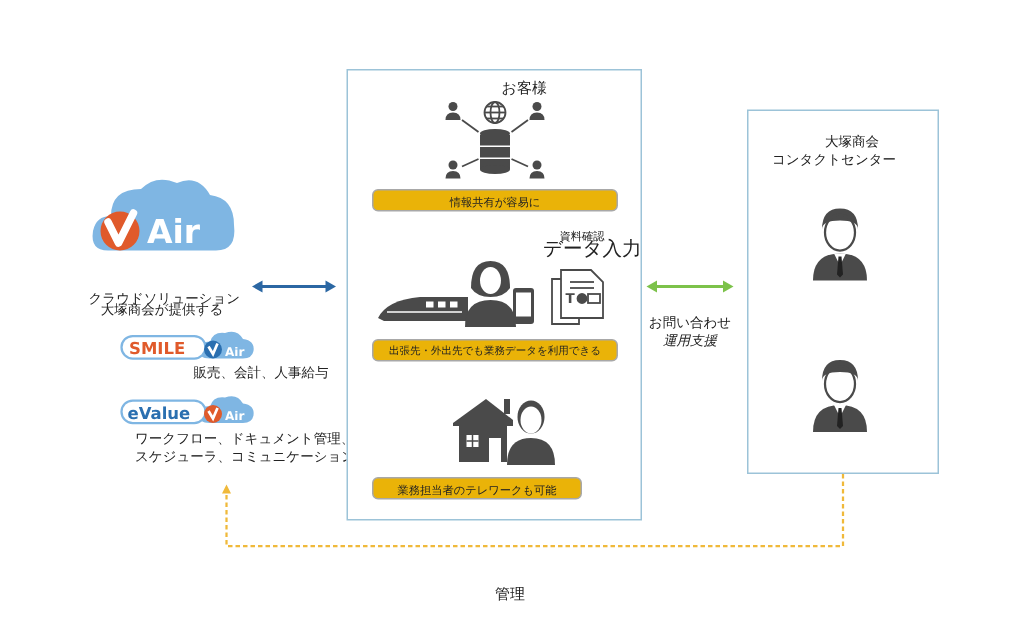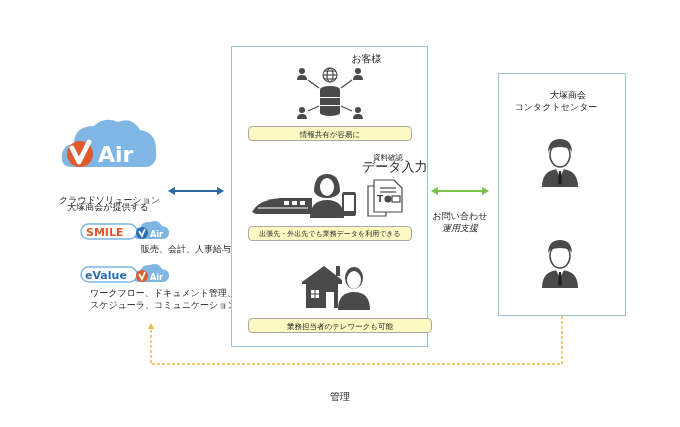--- a/index.html
+++ b/index.html
@@ -1,21 +1,21 @@
 <!DOCTYPE html>
 <html><head>
 <meta charset="utf-8">
 <style>
   html,body{margin:0;padding:0;background:#fff;}
   body{width:680px;height:427px;position:relative;overflow:hidden;font-family:"DejaVu Sans",sans-serif;color:#222;}
   .abs{position:absolute;}
   .txt{font-size:9px;line-height:11px;color:#222;white-space:nowrap;}
   .center{text-align:center;}
   .box{position:absolute;border:1.5px solid #9cc3d8;background:#fff;box-sizing:border-box;}
-  .pill{position:absolute;background:#fef9c3;border:1px solid #a8a8a8;border-radius:4px;font-size:7.5px;line-height:15px;height:15px;text-align:center;color:#222;box-sizing:border-box;}
+  .pill{position:absolute;background:#eab308;border:1px solid #a8a8a8;border-radius:4px;font-size:7.5px;line-height:15px;height:15px;text-align:center;color:#222;box-sizing:border-box;}
   svg{position:absolute;overflow:visible;}
 </style>
 </head>
 <body>
 
 <svg style="left:60px;top:112px;" width="100" height="60" viewBox="0 0 100 60">
   <path d="M12 55 Q0 55 2 42 Q4 32 14 32 Q14 14 34 14 Q44 4 58 10 Q72 4 80 18 Q96 20 96 38 Q98 55 84 55 Z" fill="#7fb6e3"></path>
   <circle cx="20" cy="42" r="13" fill="#e05a2b"></circle>
   <path d="M12 36 L19 50 L29 30" fill="none" stroke="#fff" stroke-width="5" stroke-linecap="round" stroke-linejoin="round"></path>
   <text x="38" y="50" font-family="DejaVu Sans, sans-serif" font-weight="bold" font-size="22" fill="#fff">Air</text>
@@ -25,41 +25,41 @@
 <div class="abs txt center" style="left:59px;top:195px;width:100px;">クラウドソリューション</div>
 
 <svg style="left:80px;top:219px;" width="90" height="22" viewBox="0 0 90 22">
   <path d="M60 20 Q52 20 53 14 Q54 8 60 9 Q62 2 70 3 Q78 0 82 7 Q90 8 89 15 Q88 20 82 20 Z" fill="#7fb6e3"></path>
   <rect x="1" y="5" width="56" height="15" rx="7.5" fill="#fff" stroke="#7fb6e3" stroke-width="1.5"></rect>
   <text x="6" y="17" font-family="DejaVu Sans, sans-serif" font-weight="bold" font-size="11" fill="#e05a2b">SMILE</text>
   <circle cx="62" cy="14" r="6" fill="#2a6fb0"></circle>
   <path d="M59 12 L62 17 L65 10" fill="none" stroke="#fff" stroke-width="1.8"></path>
   <text x="70" y="18" font-family="DejaVu Sans, sans-serif" font-weight="bold" font-size="8" fill="#fff">Air</text>
 </svg>
-<div class="abs txt" style="left:102px;top:244px;padding-left:39px;">販売、会計、人事給与</div>
+<div class="abs txt" style="left:90px;top:244px;padding-left:39px;">販売、会計、人事給与</div>
 
 <svg style="left:80px;top:262px;" width="90" height="22" viewBox="0 0 90 22">
   <path d="M60 20 Q52 20 53 14 Q54 8 60 9 Q62 2 70 3 Q78 0 82 7 Q90 8 89 15 Q88 20 82 20 Z" fill="#7fb6e3"></path>
   <rect x="1" y="5" width="56" height="15" rx="7.5" fill="#fff" stroke="#7fb6e3" stroke-width="1.5"></rect>
   <text x="5" y="17" font-family="DejaVu Sans, sans-serif" font-weight="bold" font-size="11" fill="#2a6fb0">eValue</text>
   <circle cx="62" cy="14" r="6" fill="#e05a2b"></circle>
   <path d="M59 12 L62 17 L65 10" fill="none" stroke="#fff" stroke-width="1.8"></path>
   <text x="70" y="18" font-family="DejaVu Sans, sans-serif" font-weight="bold" font-size="8" fill="#fff">Air</text>
 </svg>
 <div class="abs txt" style="left:90px;top:288px;">ワークフロー、ドキュメント管理、</div>
 <div class="abs txt" style="left:90px;top:300px;">スケジューラ、コミュニケーション</div>
 
 <svg style="left:168px;top:186px;" width="56" height="10" viewBox="0 0 56 10">
   <line x1="5" y1="5" x2="51" y2="5" stroke="#2b67a3" stroke-width="2"></line>
   <path d="M0 5 L7 1 L7 9 Z" fill="#2b67a3"></path>
   <path d="M56 5 L49 1 L49 9 Z" fill="#2b67a3"></path>
 </svg>
 
 <div class="box" style="left:231px;top:46px;width:197px;height:301px;"></div>
-<div class="abs center" style="left:231px;top:52px;width:197px;font-size:10px;padding-left:37px;">お客様</div>
+<div class="abs center" style="left:214px;top:52px;width:197px;font-size:10px;padding-left:37px;">お客様</div>
 
 <svg style="left:294px;top:66px;" width="72" height="56" viewBox="0 0 72 56">
   <g fill="#4a4a4a">
     <circle cx="8" cy="5" r="3"></circle>
       <path d="M3 14 Q3 9 8 9 Q13 9 13 14 Z"></path>
     <circle cx="64" cy="5" r="3"></circle>
       <path d="M59 14 Q59 9 64 9 Q69 9 69 14 Z"></path>
     <circle cx="8" cy="44" r="3"></circle>
       <path d="M3 53 Q3 48 8 48 Q13 48 13 53 Z"></path>
     <circle cx="64" cy="44" r="3"></circle>
@@ -129,21 +129,21 @@
     <line x1="15" y1="28" x2="15" y2="36" stroke="#4a4a4a" stroke-width="1"></line>
     <line x1="11" y1="32" x2="19" y2="32" stroke="#4a4a4a" stroke-width="1"></line>
     <rect x="26" y="30" width="8" height="16" fill="#fff"></rect>
   </g>
   <g fill="#4a4a4a">
     <ellipse cx="54" cy="16" rx="9" ry="11"></ellipse>
     <ellipse cx="54" cy="18" rx="7" ry="9" fill="#fff"></ellipse>
     <path d="M38 48 Q38 30 54 30 Q70 30 70 48 Z"></path>
   </g>
 </svg>
-<div class="pill" style="left:248px;top:318px;width:184px;">業務担当者のテレワークも可能</div>
+<div class="pill" style="left:248px;top:318px;width:140px;">業務担当者のテレワークも可能</div>
 
 <svg style="left:431px;top:186px;" width="58" height="10" viewBox="0 0 58 10">
   <line x1="5" y1="5" x2="53" y2="5" stroke="#7cc24a" stroke-width="2"></line>
   <path d="M0 5 L7 1 L7 9 Z" fill="#7cc24a"></path>
   <path d="M58 5 L51 1 L51 9 Z" fill="#7cc24a"></path>
 </svg>
 <div class="abs txt center" style="left:428px;top:211px;width:64px;">お問い合わせ</div>
 <div class="abs txt center" style="left:428px;top:223px;width:64px;font-style:italic;">運用支援</div>
 
 <div class="box" style="left:498px;top:73px;width:128px;height:243px;"></div>

